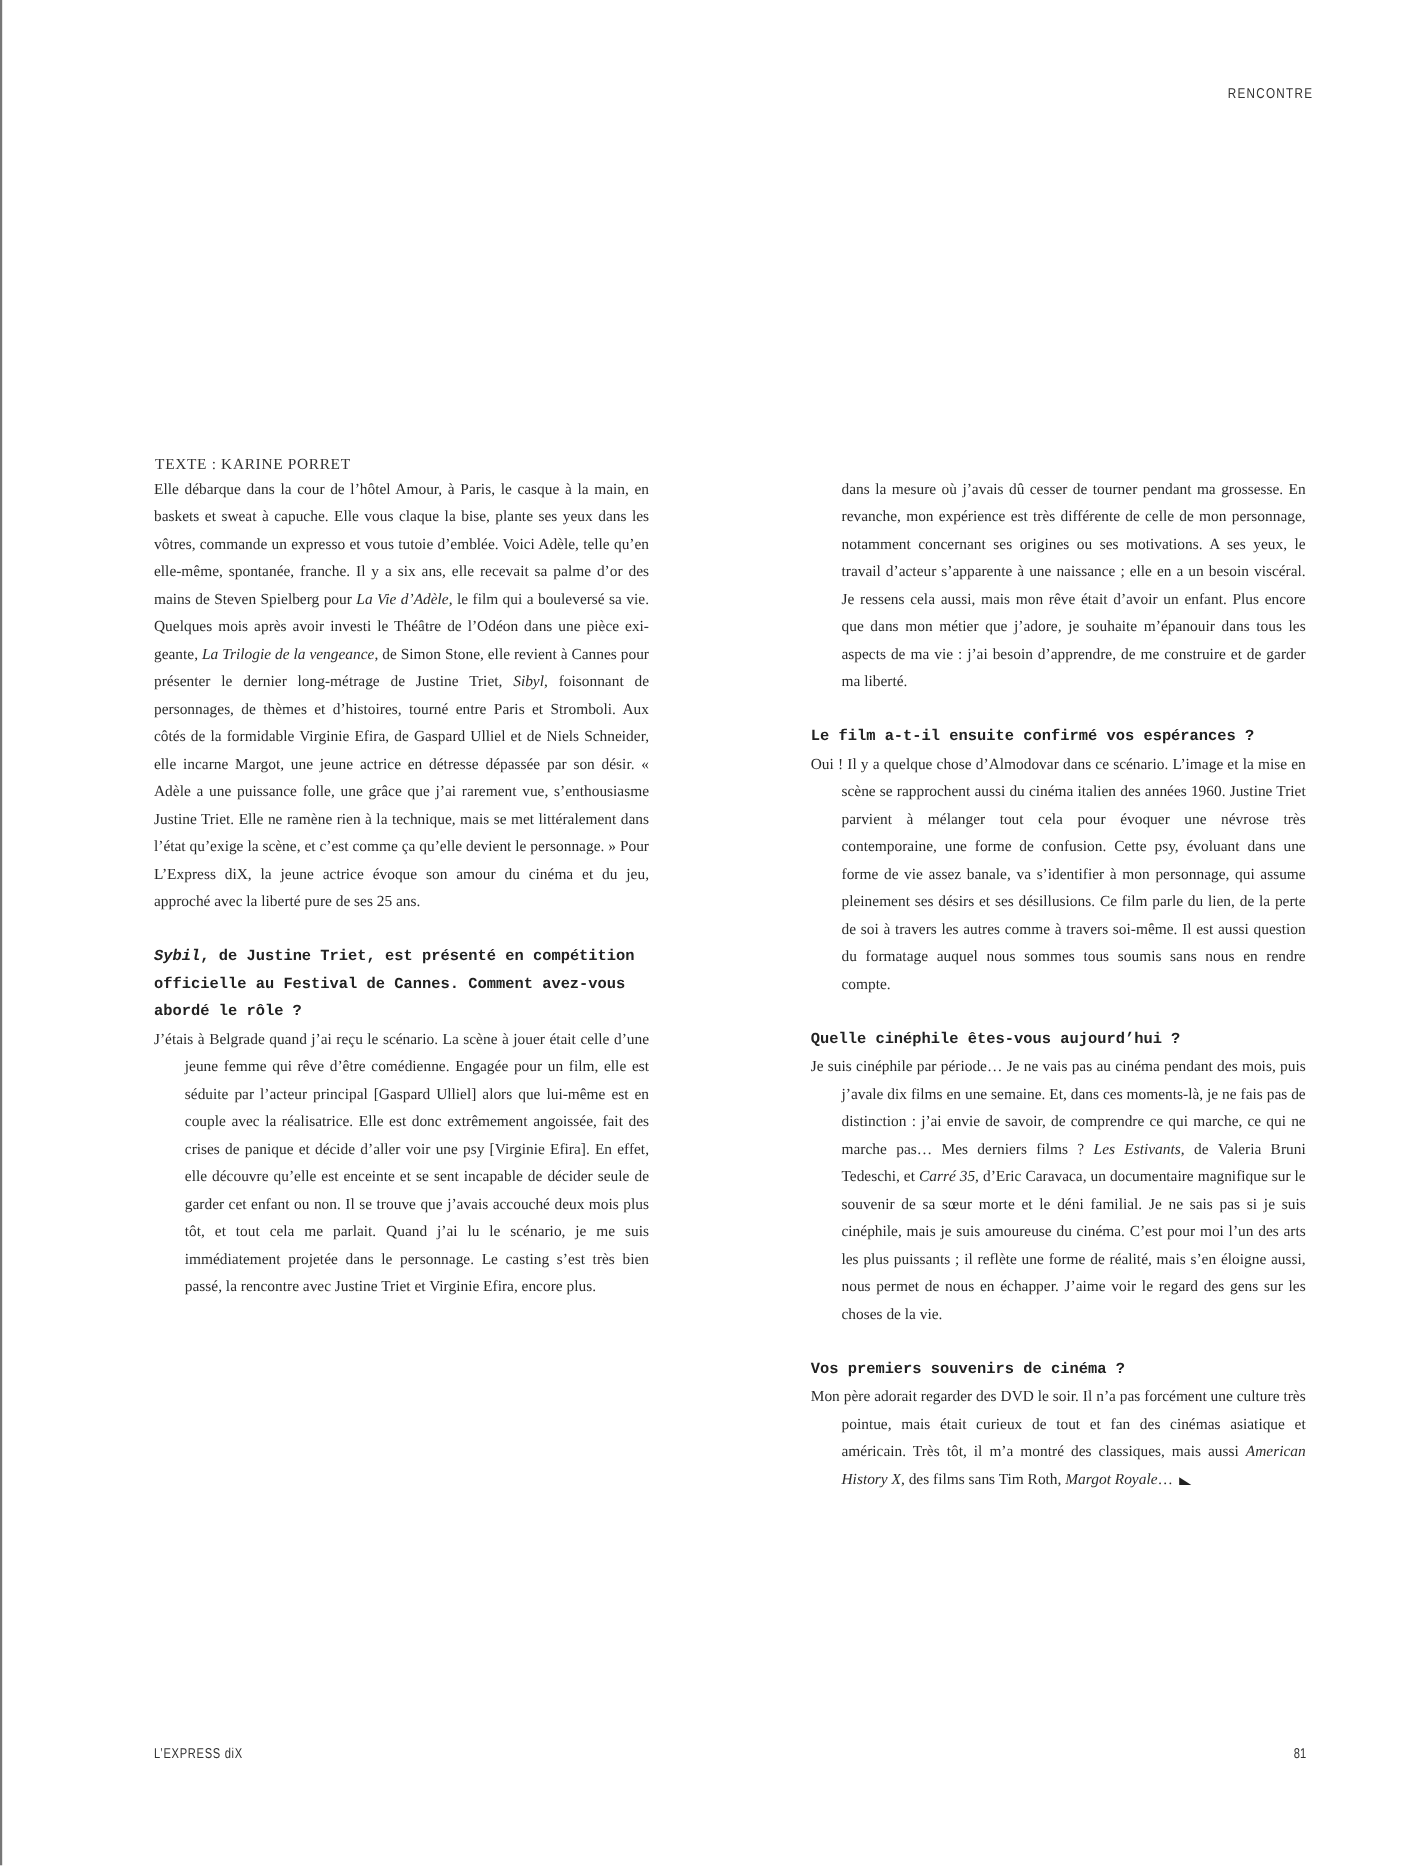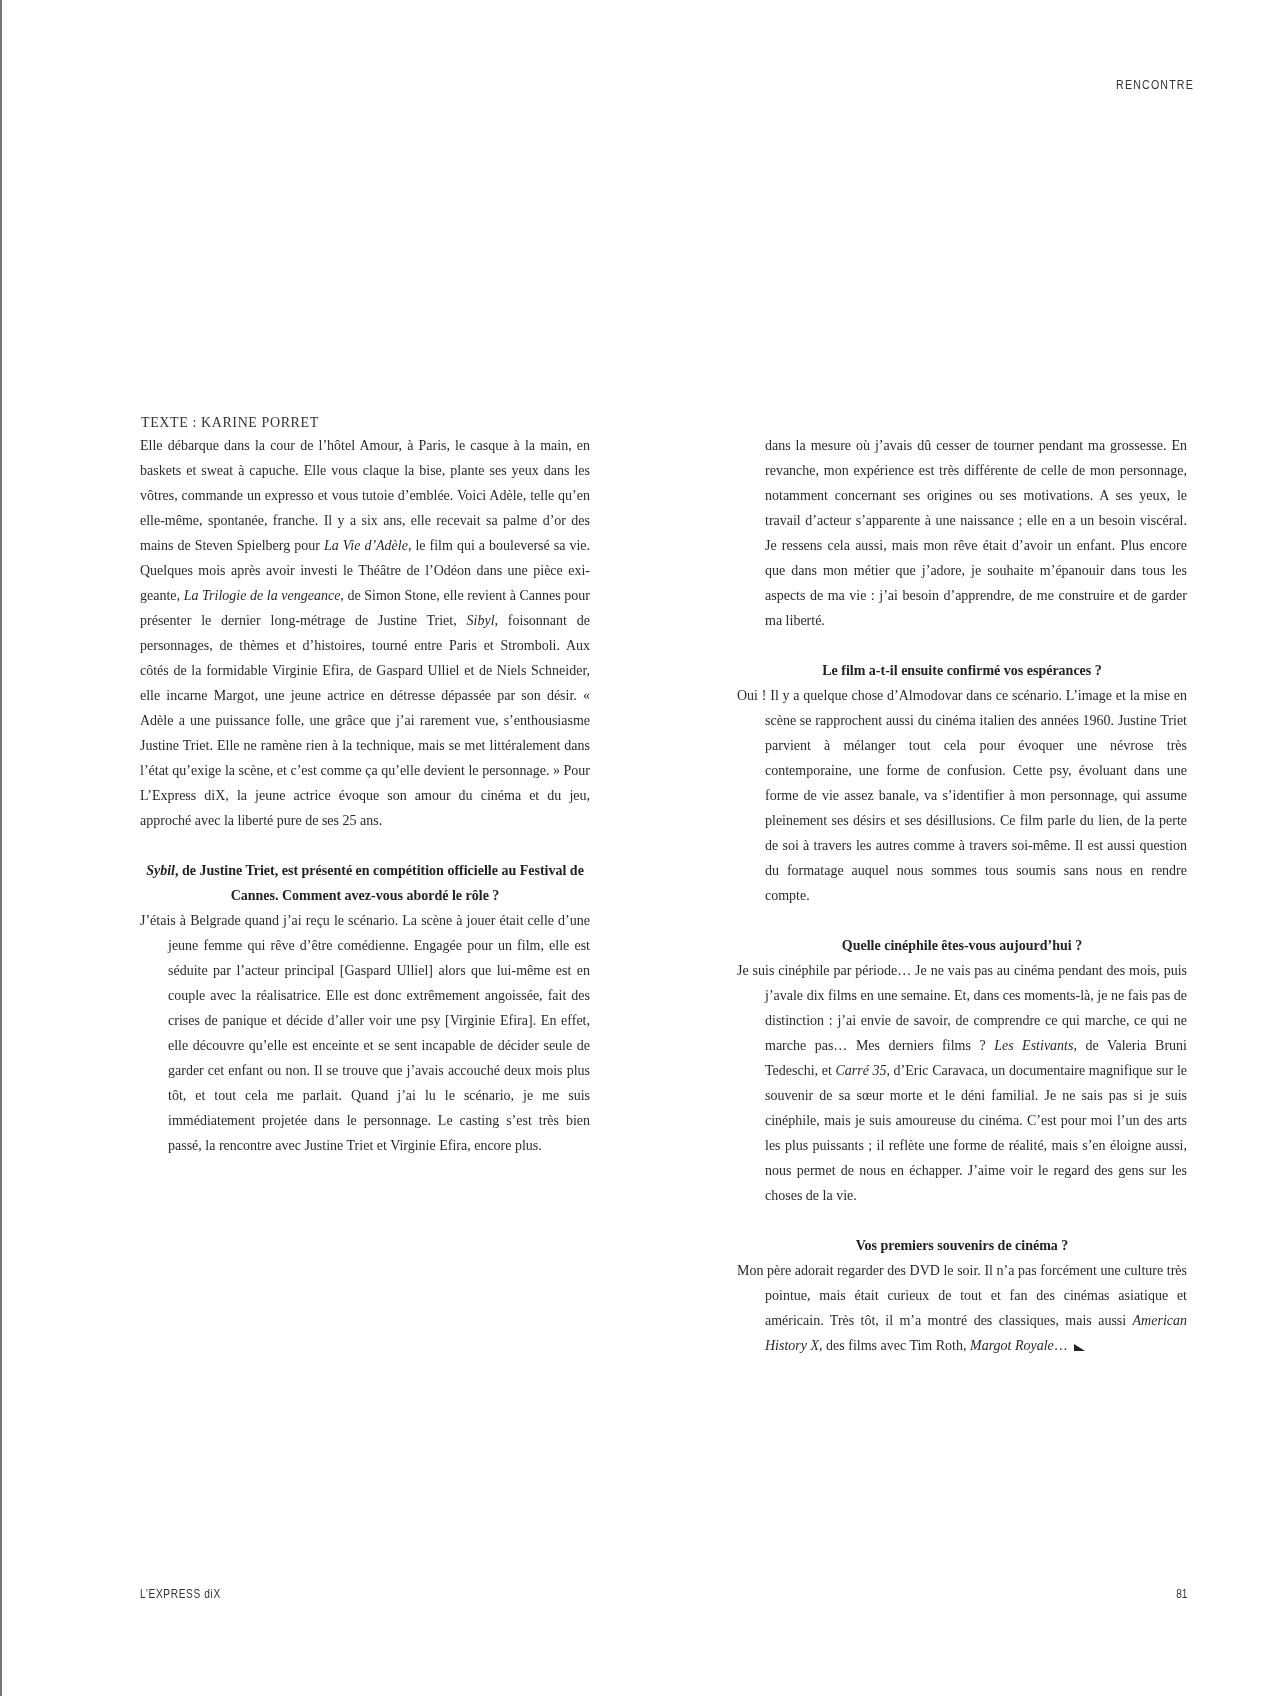--- a/index.html
+++ b/index.html
@@ -8,21 +8,21 @@
   .left-edge { position: absolute; left: 0; top: 0; width: 2px; height: 1696px; background: #777; }
   .section-tag { position: absolute; top: 77px; right: 86px; font-family: "Liberation Sans Narrow", "Liberation Sans", sans-serif;
                  font-size: 13px; letter-spacing: 1.4px; color: #333; transform: scaleX(0.82); transform-origin: right center; }
   .byline { position: absolute; left: 141px; top: 391px; font-size: 14px; letter-spacing: 0.6px; color: #333; margin-top: 24px; }
   .col { position: absolute; top: 433px; width: 450px; font-size: 14px; line-height: 25px; text-align: justify;
          hyphens: manual; }
   .col-left { left: 140px; }
   .col-right { left: 737px; top: 433px; }
   .col p { margin: 0; }
   .intro { text-align: justify; }
-  .q { font-weight: bold; margin: 0; text-align: center; color: #222; }
+  .q { font-weight: bold; margin: 0; text-align: left; color: #222; font-family: Liberation Mono, monospace; }
   .a { margin: 0; padding-left: 28px; text-indent: -28px; }
   .gap { height: 25px; }
   .col-right .cont { padding-left: 28px; }
   em { font-style: italic; }
   .end-mark { display: inline-block; width: 0; height: 0; border-left: 11px solid #222; border-top: 7px solid transparent;
               margin-left: 6px; vertical-align: -1px; }
   .footer-left { position: absolute; left: 140px; top: 1586px; font-family: "Liberation Sans", sans-serif; font-size: 13px;
                  letter-spacing: 0.8px; color: #333; transform: scaleX(0.78); transform-origin: left center; }
   .footer-right { position: absolute; right: 93px; top: 1586px; font-family: "Liberation Sans", sans-serif; font-size: 13px;
                   color: #333; transform: scaleX(0.78); transform-origin: right center; }
@@ -57,17 +57,17 @@
   <p class="a">Oui ! Il y a quelque chose d’Almodovar dans ce scénario. L’image et la mise en scène se rapprochent aussi du cinéma italien des années 1960. Justine Triet parvient à mélanger tout cela pour évoquer une névrose très contemporaine, une forme de confusion. Cette psy, évoluant dans une forme de vie assez banale, va s’iden­tifier à mon personnage, qui assume pleinement ses désirs et ses désillusions. Ce film parle du lien, de la perte de soi à travers les autres comme à travers soi-même. Il est aussi question du formatage auquel nous sommes tous soumis sans nous en rendre compte.</p>
 
   <div class="gap"></div>
 
   <p class="q">Quelle cinéphile êtes-vous aujourd’hui ?</p>
   <p class="a"><span>Je suis cinéphile par période… Je ne vais pas au cinéma pen­dant des mois, puis j’avale dix films en une semaine. Et, dans ces moments-là, je ne fais pas de distinction : j’ai envie de savoir, de comprendre ce qui marche, ce qui ne marche pas… Mes derniers films ? </span><em>Les Estivants</em><span>, de Valeria Bruni Tedeschi, et </span><em>Carré 35</em><span>, d’Eric Caravaca, un documentaire magnifique sur le souvenir de sa sœur morte et le déni familial. Je ne sais pas si je suis cinéphile, mais je suis amoureuse du cinéma. C’est pour moi l’un des arts les plus puissants ; il reflète une forme de réalité, mais s’en éloigne aussi, nous permet de nous en échap­per. J’aime voir le regard des gens sur les choses de la vie.</span></p>
 
   <div class="gap"></div>
 
   <p class="q">Vos premiers souvenirs de cinéma ?</p>
-  <p class="a"><span>Mon père adorait regarder des DVD le soir. Il n’a pas for­cément une culture très pointue, mais était curieux de tout et fan des cinémas asiatique et américain. Très tôt, il m’a montré des classiques, mais aussi </span><em>American History X</em><span>, des films avec Tim Roth, </span><em>Margot Royale</em><span>…</span><span class="end-mark"></span></p>
+  <p class="a"><span>Mon père adorait regarder des DVD le soir. Il n’a pas for­cément une culture très pointue, mais était curieux de tout et fan des cinémas asiatique et américain. Très tôt, il m’a montré des classiques, mais aussi </span><em>American History X</em><span>, des films sans Tim Roth, </span><em>Margot Royale</em><span>…</span><span class="end-mark"></span></p>
 </div>
 
 <div class="footer-left">L’EXPRESS diX</div>
 <div class="footer-right">81</div>
 
 </body></html>

